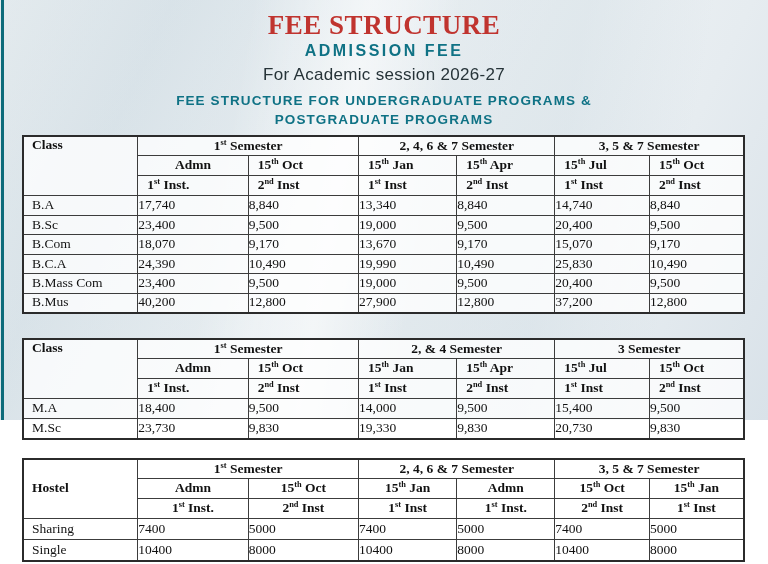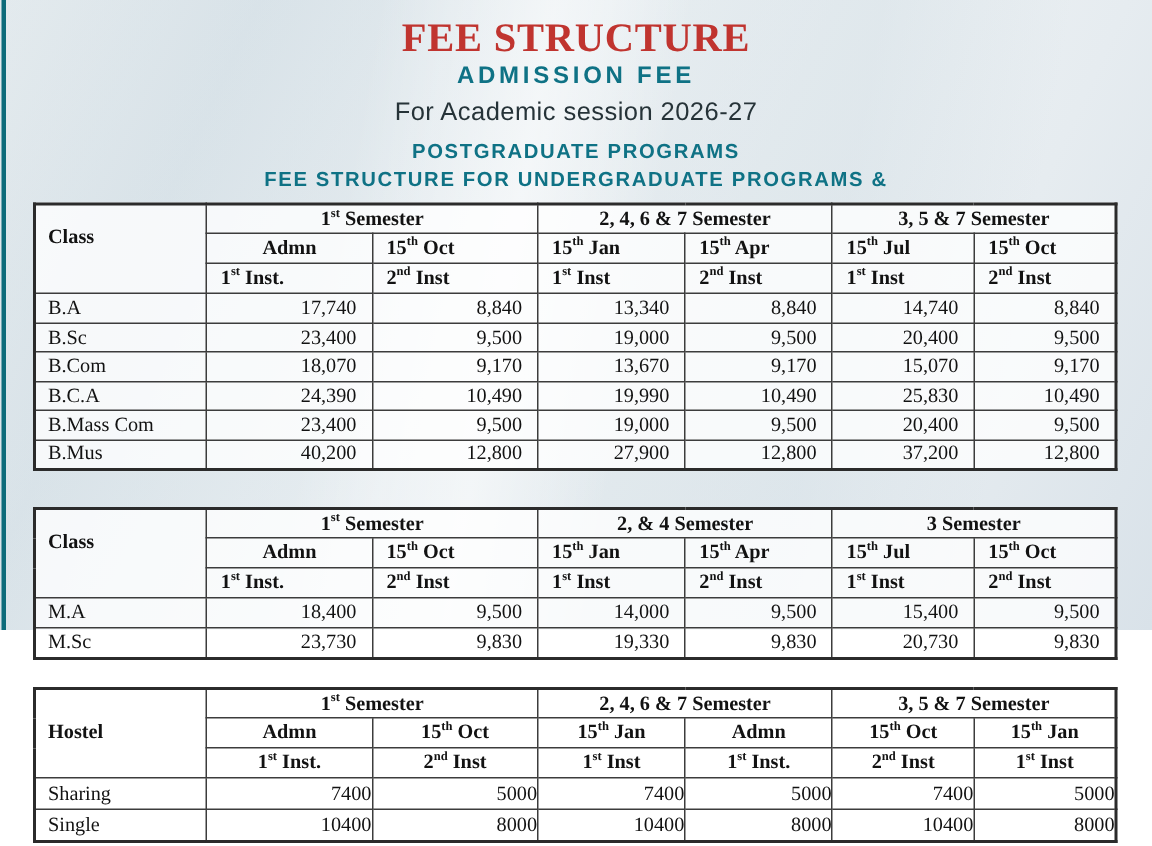--- a/index.html
+++ b/index.html
@@ -73,49 +73,49 @@
     font-weight: normal;
   }
   .fee-table thead th { font-weight: bold; }
   sup { font-size: 0.62em; vertical-align: super; line-height: 0; }
 
   col.c-label { width: 15.9%; }
   col.c-g1 { width: 15.3%; }
   col.c-g2 { width: 13.6%; }
   col.c-g3 { width: 13.1%; }
 
-  th.corner { text-align: left; padding-left: 8px; vertical-align: top; padding-top: 14px; }
+  th.corner { text-align: left; padding-left: 8px; vertical-align: top; padding-top: 1px; }
   .t3 th.corner { vertical-align: middle; padding-top: 0; }
   th.grp { text-align: center; }
   tr.sub-row th { text-align: left; padding-left: 9px; }
   .t1 tr.due-row th:first-child, .t2 tr.due-row th:first-child { text-align: center; padding-left: 0; }
   .t3 tr.sub-row th { text-align: center; padding-left: 0; }
 
   td.lbl { text-align: left; padding-left: 8px; }
-  td.num { text-align: right; padding-right: 10px; }
+  td.num { text-align: left; padding-right: 10px; }
   .t3 td.num { padding-right: 0; }
 
   .t1 tbody td { height: 19.5px; }
   .t2 tbody td { height: 20px; }
   .t3 tbody td { height: 21px; }
 </style>
 </head>
 <body>
 
 <div class="page">
   <div class="edge-strip"></div>
 
   <div class="content">
     <div class="header">
       <div class="title">FEE STRUCTURE</div>
       <div class="subtitle">ADMISSION FEE</div>
       <div class="session">For Academic session 2026-27</div>
       <div class="prog">
+        <div>FEE STRUCTURE FOR UNDERGRADUATE PROGRAMS &amp;</div>
         <div>POSTGRADUATE PROGRAMS</div>
-        <div>FEE STRUCTURE FOR UNDERGRADUATE PROGRAMS &amp;</div>
       </div>
     </div>
 
     <table class="fee-table t1">
       <colgroup>
         <col class="c-label">
           <col class="c-g1">
           <col class="c-g1">
         <col class="c-g2">
           <col class="c-g2">

